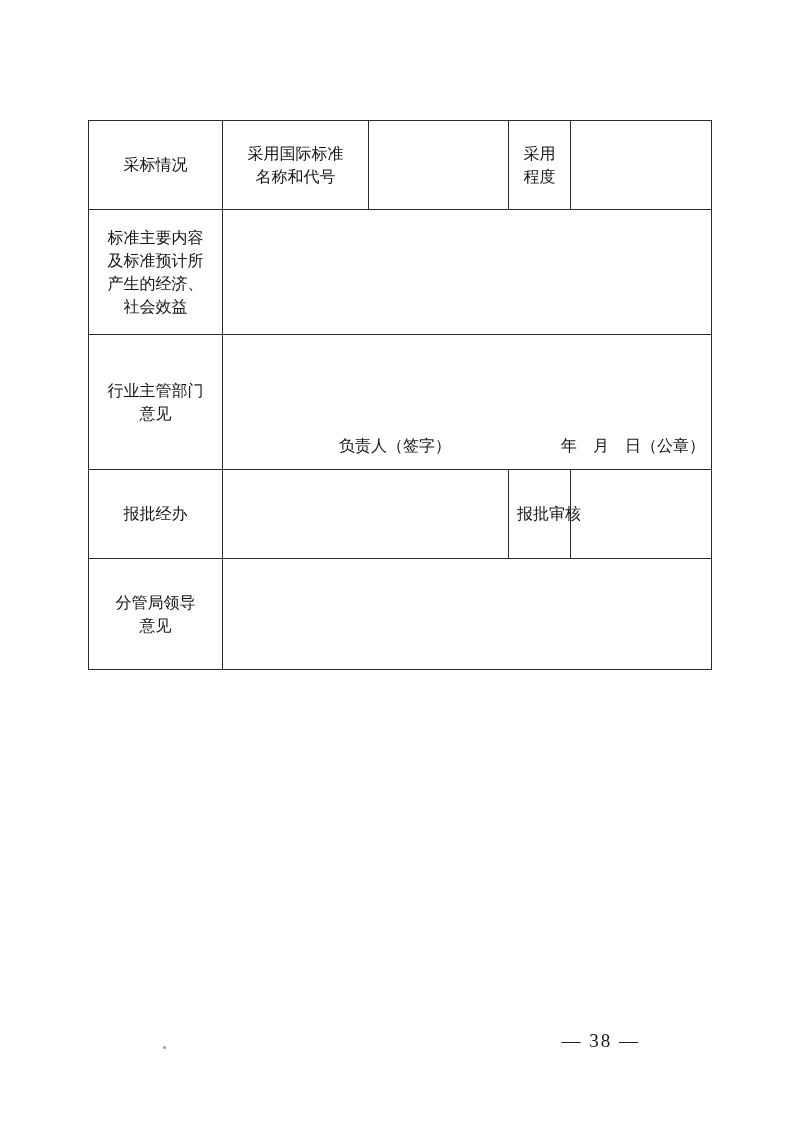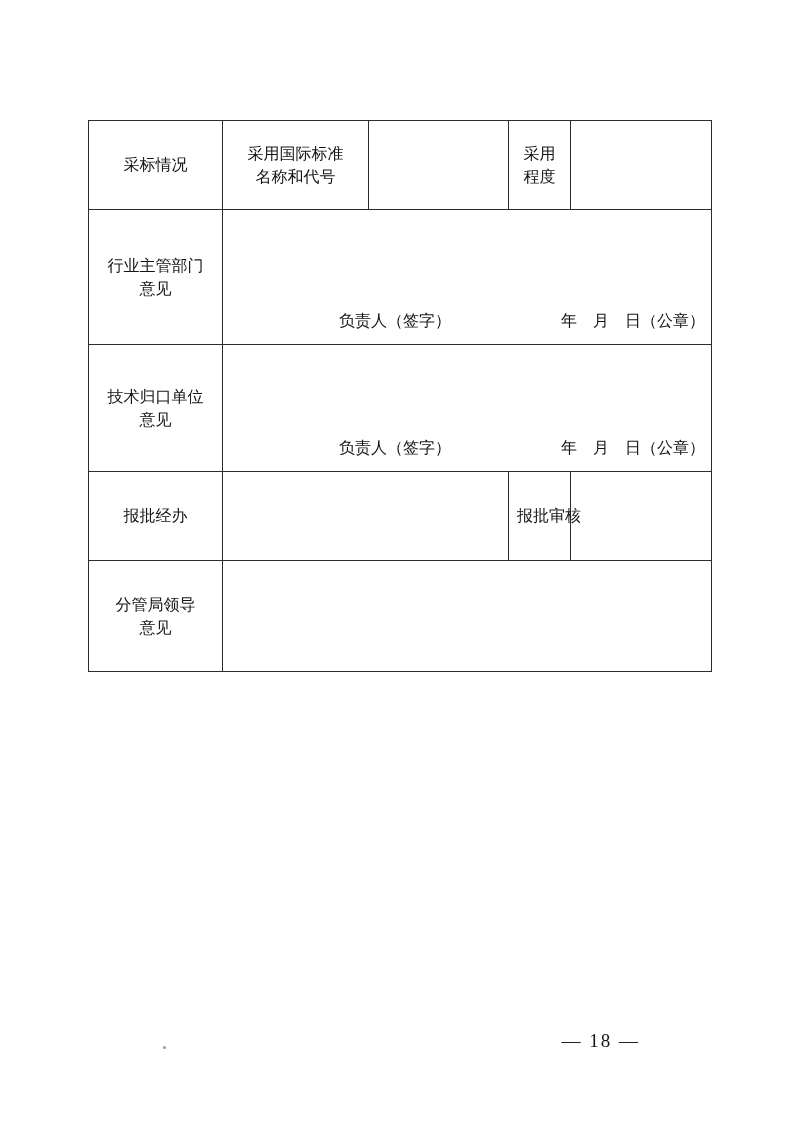--- a/index.html
+++ b/index.html
@@ -121,40 +121,42 @@
         </td>
         <td>
           <span class="lbl cell-pad">采用
 程度</span>
         </td>
         <td>
           <span class="lbl cell-pad"></span>
         </td>
       </tr>
 
+      <tr class="r2">
+        <td>
+          <span class="lbl cell-pad">标准主要内容
+及标准预计所
+产生的经济、
+社会效益</span>
+        </td>
+        <td colspan="4">
+          <span class="lbl cell-pad"></span>
+        </td>
+      </tr>
 
       <tr class="r3">
         <td>
           <span class="lbl cell-pad">行业主管部门
 意见</span>
         </td>
         <td colspan="4" class="sign-cell">
           <span class="sign-line"><span class="who">负责人（签字）</span><span class="date">年    月    日（公章）</span></span>
         </td>
       </tr>
 
-      <tr class="r4">
-        <td>
-          <span class="lbl cell-pad">技术归口单位
-意见</span>
-        </td>
-        <td colspan="4" class="sign-cell">
-          <span class="sign-line"><span class="who">负责人（签字）</span><span class="date">年    月    日（公章）</span></span>
-        </td>
-      </tr>
 
       <tr class="r5">
         <td>
           <span class="lbl cell-pad">报批经办</span>
         </td>
         <td colspan="2">
           <span class="lbl cell-pad"></span>
         </td>
         <td>
           <span class="lbl cell-pad" style="white-space:nowrap">报批审核</span>
@@ -174,15 +176,15 @@
         </td>
       </tr>
 
 
 
     </tbody>
   </table>
 
   <div class="stray-dot"></div>
 
-  <div class="pagenum">— 18 —</div>
+  <div class="pagenum">— 38 —</div>
 
 </div>
 
 </body></html>

